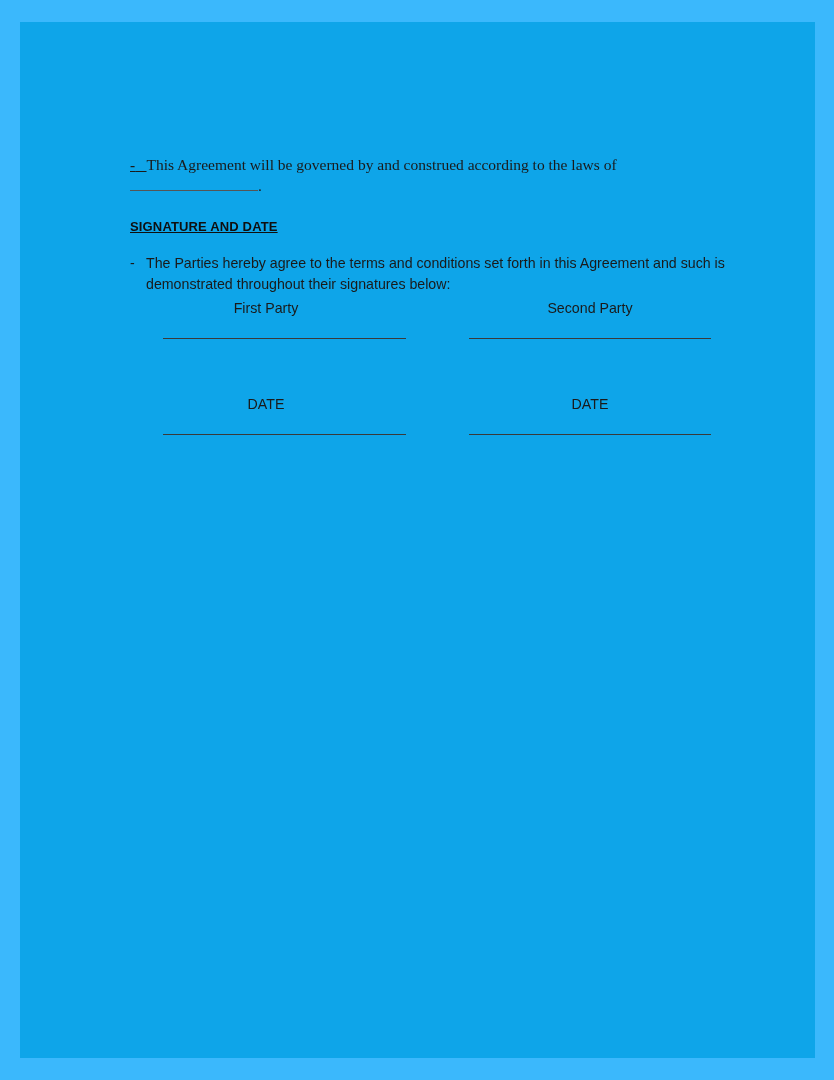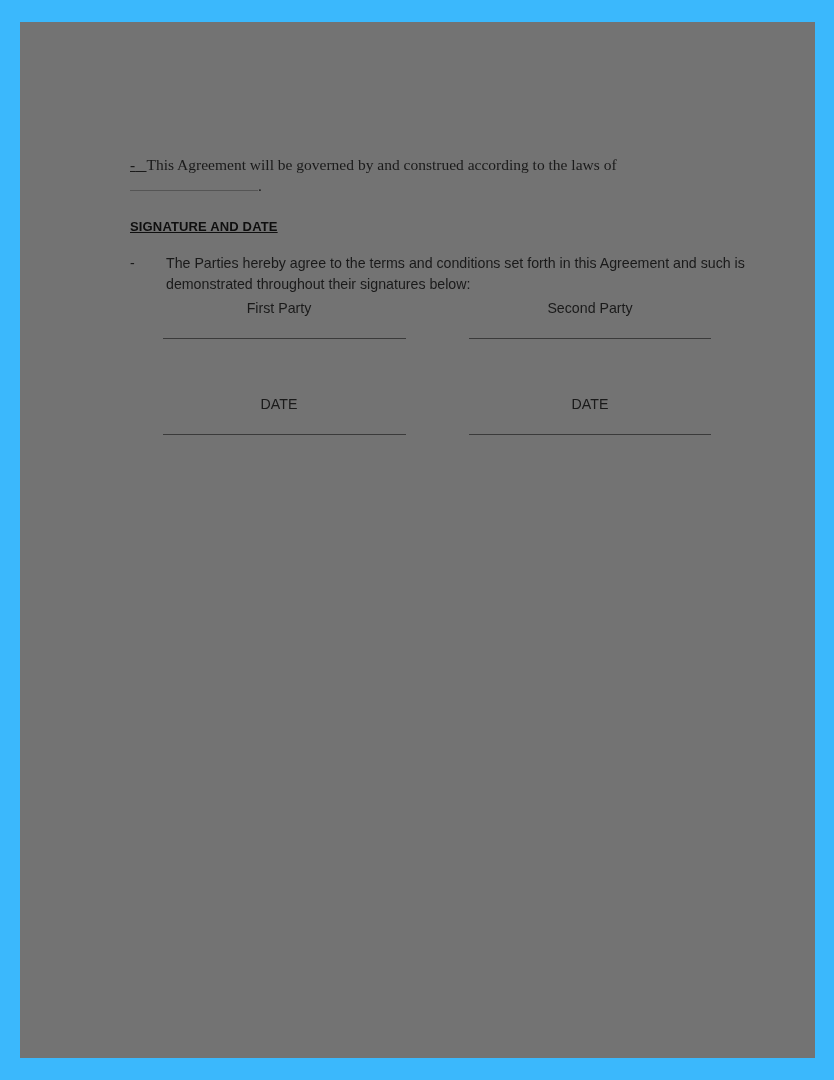--- a/index.html
+++ b/index.html
@@ -19,21 +19,21 @@
     width: 834px;
     height: 1080px;
     background: #3bb8fc;
   }
   .page-sheet {
     position: absolute;
     left: 20px;
     top: 22px;
     width: 795px;
     height: 1036px;
-    background: #737373;
+    background: #0ea5e9;
   }
   .doc-body {
     position: absolute;
     left: 110px;
     top: 0;
     width: 620px;
   }
   
   .clause-serif {
     position: absolute;
@@ -81,42 +81,42 @@
     color: #1a1a1a;
     line-height: 21px;
   }
   .clause-bullet .bullet-mark {
     position: absolute;
     left: 0;
     top: 0;
   }
   .clause-bullet .bullet-text {
     display: block;
-    margin-left: 36px;
+    margin-left: 16px;
   }
   
   .signature-block {
     position: absolute;
     left: 0;
     top: 278px;
     width: 625px;
   }
   .sig-row {
     position: relative;
     width: 625px;
     height: 38px;
   }
   .sig-col {
     position: absolute;
     width: 250px;
     text-align: center;
     font-size: 14.2px;
     color: #1a1a1a;
   }
-  .sig-col.left-col { left: 24px; }
+  .sig-col.left-col { left: 11px; }
   .sig-col.right-col { left: 335px; }
   .sig-line-row {
     position: relative;
     width: 625px;
     height: 28px;
   }
   .sig-line {
     position: absolute;
     height: 0;
     border-bottom: 1.5px solid #3a3a3a;

